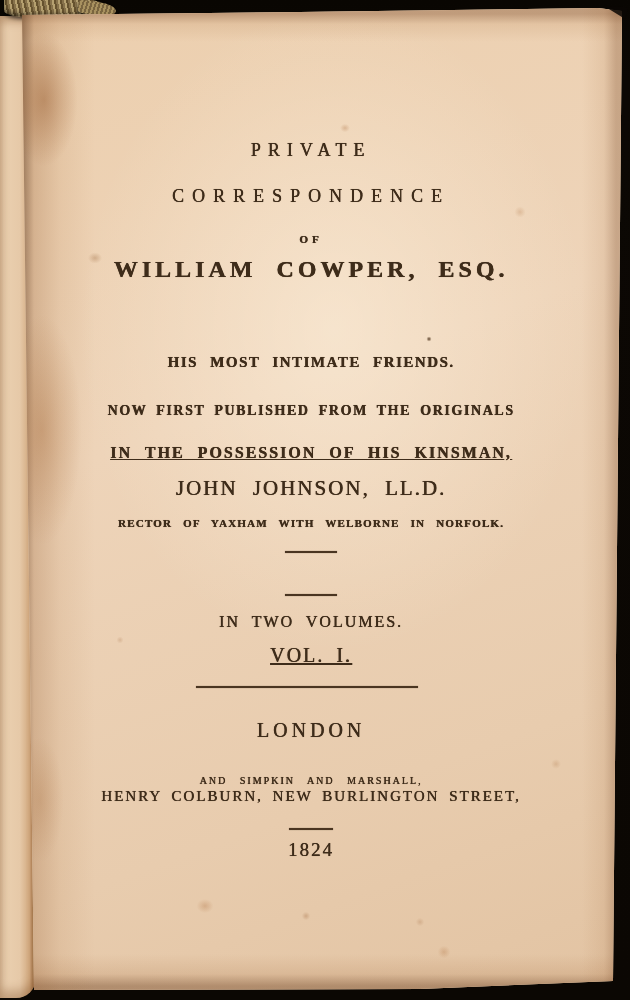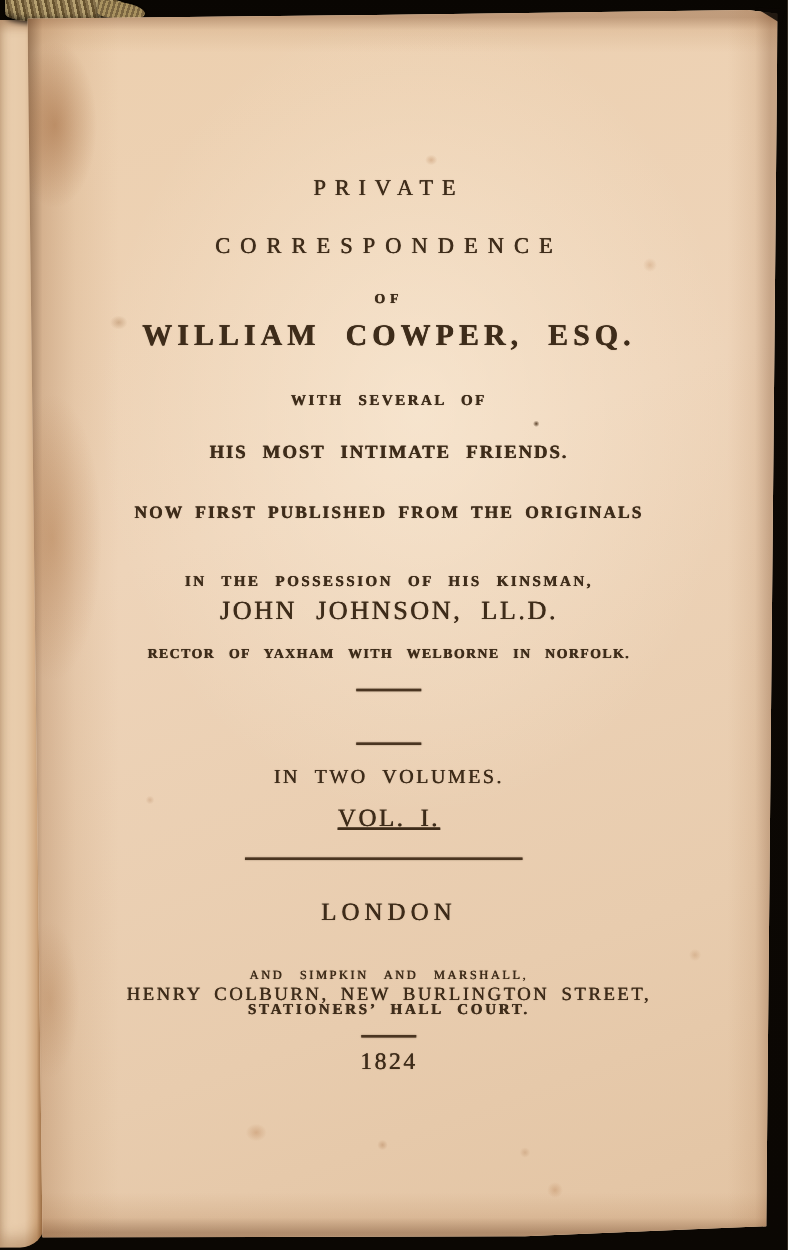--- a/index.html
+++ b/index.html
@@ -76,21 +76,21 @@
     position:absolute;left:50%;transform:translateX(-50%);height:2px;
     background:#4a3521;box-shadow:0 0 1px rgba(74,53,33,.8);
   }
   .l-private        {top:141px;font-size:18px;letter-spacing:7px;}
   .l-correspondence {top:187px;font-size:18px;letter-spacing:8px;}
   .l-of             {top:234px;font-size:11px;letter-spacing:4px;font-weight:bold;}
   .l-author         {top:257px;font-size:24px;letter-spacing:4px;word-spacing:10px;font-weight:bold;}
   .l-several        {top:314px;font-size:12px;letter-spacing:2px;word-spacing:7px;font-weight:bold;}
   .l-friends        {top:355px;font-size:15px;letter-spacing:1.5px;word-spacing:7px;font-weight:bold;}
   .l-note1          {top:404px;font-size:14px;letter-spacing:1.6px;word-spacing:4px;font-weight:bold;}
-  .l-note2          {top:459px;font-size:12px;letter-spacing:2px;word-spacing:7px;font-weight:bold;}
+  .l-note2          {top:445px;font-size:16px;letter-spacing:2px;word-spacing:7px;font-weight:bold;text-decoration:underline;}
   .l-editor         {top:478px;font-size:21px;letter-spacing:2px;word-spacing:8px;}
   .l-editor-title   {top:518px;font-size:11px;letter-spacing:1.2px;word-spacing:7px;font-weight:bold;}
   .rule-1           {top:551px;width:52px;}
   .l-edition        {top:566px;font-size:12px;letter-spacing:1.2px;word-spacing:5px;font-weight:bold;}
   .rule-2           {top:594px;width:52px;}
   .l-volumes        {top:614px;font-size:16px;letter-spacing:2px;word-spacing:6px;}
   .l-volume         {top:645px;font-size:20px;letter-spacing:2px;word-spacing:5px;text-decoration:underline;}
   .rule-long        {top:686px;width:222px;left:calc(50% - 4px);}
   .l-city           {top:720px;font-size:20px;letter-spacing:4px;}
   .l-publisher1     {top:749px;font-size:15px;letter-spacing:2px;word-spacing:4px;margin-top:40px;}
@@ -108,31 +108,29 @@
   <div class="headband-fray"></div>
 
   <div class="page"></div>
   <div class="corner-chip"></div>
 
   <div class="content">
     <div class="line l-private">PRIVATE</div>
     <div class="line l-correspondence">CORRESPONDENCE</div>
     <div class="line l-of">OF</div>
     <div class="line l-author">WILLIAM COWPER, ESQ.</div>
-    <div class="line l-several">WITH SEVERAL OF</div>
     <div class="line l-friends">HIS MOST INTIMATE FRIENDS.</div>
     <div class="line l-note1">NOW FIRST PUBLISHED FROM THE ORIGINALS</div>
     <div class="line l-note2">IN THE POSSESSION OF HIS KINSMAN,</div>
     <div class="line l-editor">JOHN JOHNSON, LL.D.</div>
     <div class="line l-editor-title">RECTOR OF YAXHAM WITH WELBORNE IN NORFOLK.</div>
     <div class="rule rule-1"></div>
     <div class="rule rule-2"></div>
     <div class="line l-volumes">IN TWO VOLUMES.</div>
     <div class="line l-volume">VOL. I.</div>
     <div class="rule rule-long"></div>
     <div class="line l-city">LONDON</div>
     <div class="line l-publisher1">HENRY COLBURN, NEW BURLINGTON STREET,</div>
     <div class="line l-publisher2">AND SIMPKIN AND MARSHALL,</div>
-    <div class="line l-publisher3">STATIONERS’ HALL COURT.</div>
     <div class="rule rule-3"></div>
     <div class="line l-year">1824</div>
   </div>
 </div>
 
 </body></html>

